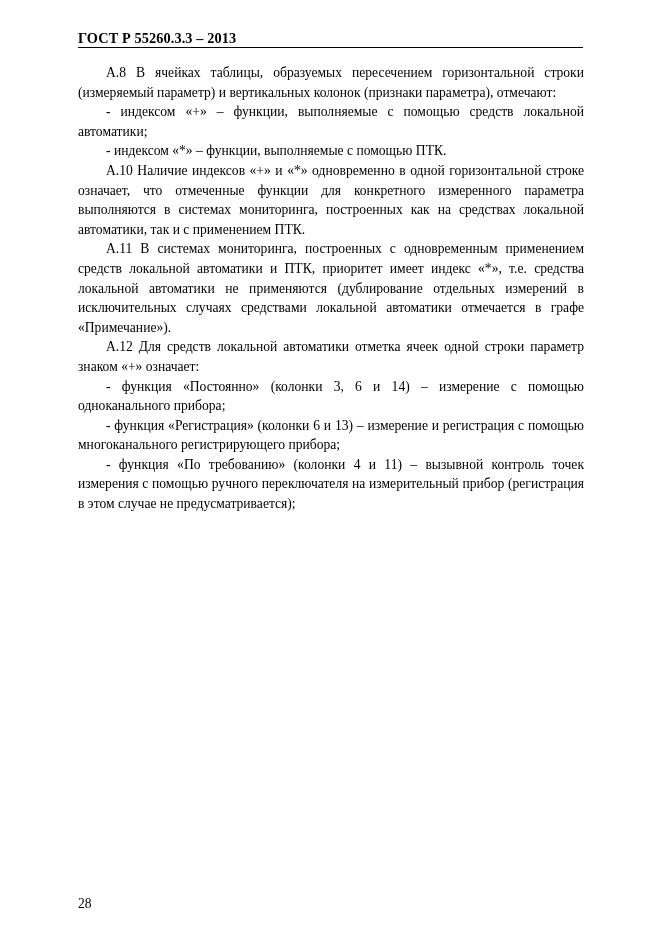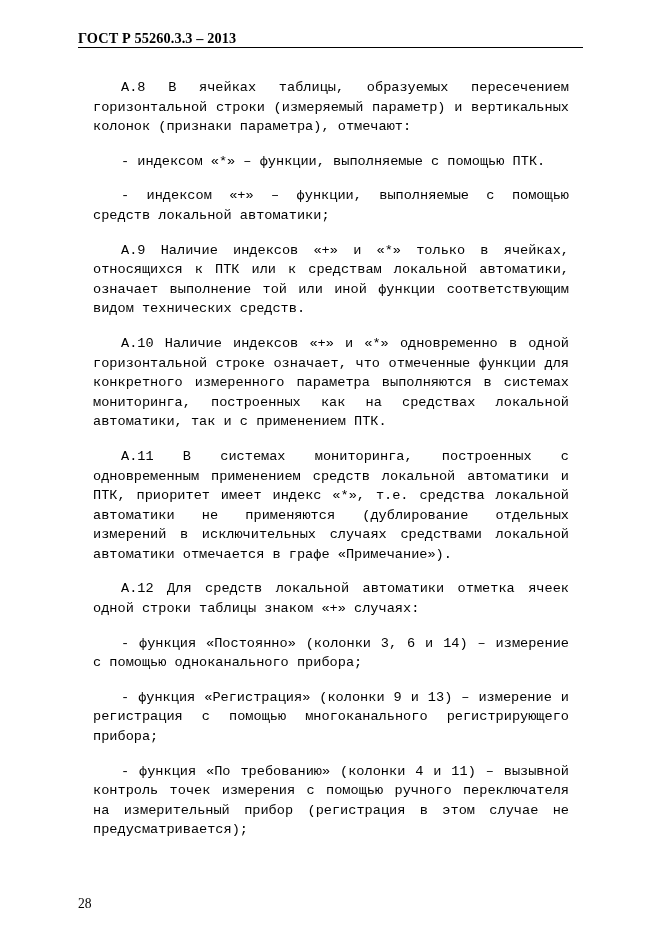--- a/index.html
+++ b/index.html
@@ -45,25 +45,24 @@
     position: absolute;
     left: 78px;
     top: 63px;
     width: 506px;
     font-size: 13.6px;
     line-height: 19.6px;
     text-align: justify;
     text-justify: inter-word;
   }
   .content p {
-    margin: 15px;
+    margin: 0;
     padding: 0;
     text-indent: 28px;
     text-align: justify;
-    font-family: Liberation Mono, monospace;
   }
   .content p.dash {
     text-indent: 28px;
   }
   .footer-num {
     position: absolute;
     left: 78px;
     top: 896px;
     font-size: 13.6px;
   }
@@ -71,26 +70,25 @@
 </head>
 <body>
 
 <div class="page">
 
   <div class="header">ГОСТ Р 55260.3.3 – 2013</div>
   <div class="header-rule"></div>
 
   <div class="content">
     <p>А.8 В ячейках таблицы, образуемых пересечением горизонтальной строки (измеряемый параметр) и вертикальных колонок (признаки параметра), отмечают:</p>
+    <p class="dash">- индексом «+»  –  функции, выполняемые с помощью средств локальной автоматики;</p>
     <p class="dash">- индексом «*»  –  функции, выполняемые с помощью ПТК.</p>
-    <p class="dash">- индексом «+»  –  функции, выполняемые с помощью средств локальной автоматики;</p>
-    <p>А.9 Наличие индексов «+» и «*» только в ячейках, относящихся к ПТК или к средствам локальной автоматики, означает выполнение той или иной функции соответствующим видом технических средств.</p>
     <p>А.10 Наличие индексов «+» и «*» одновременно в одной горизонтальной строке означает, что отмеченные функции для конкретного измеренного параметра выполняются в системах мониторинга, построенных как на средствах локальной автоматики, так и с применением ПТК.</p>
     <p>А.11  В  системах  мониторинга,  построенных  с  одновременным применением средств локальной автоматики и ПТК, приоритет имеет индекс «*», т.е. средства локальной автоматики не применяются (дублирование отдельных измерений в исключительных случаях средствами локальной автоматики отмечается в графе «Примечание»).</p>
-    <p>А.12 Для средств локальной автоматики отметка ячеек одной строки таблицы знаком «+» случаях:</p>
+    <p>А.12 Для средств локальной автоматики отметка ячеек одной строки параметр знаком «+» означает:</p>
     <p class="dash">- функция «Постоянно» (колонки 3, 6 и 14) – измерение с помощью одноканального прибора;</p>
-    <p class="dash">- функция «Регистрация» (колонки 9 и 13) – измерение и регистрация с помощью многоканального регистрирующего прибора;</p>
+    <p class="dash">- функция «Регистрация» (колонки 6 и 13) – измерение и регистрация с помощью многоканального регистрирующего прибора;</p>
     <p class="dash">- функция «По требованию» (колонки 4 и 11) – вызывной контроль точек измерения с помощью ручного переключателя на измерительный прибор (регистрация в этом случае не предусматривается);</p>
   </div>
 
   <div class="footer-num">28</div>
 
 </div>
 
 </body></html>

